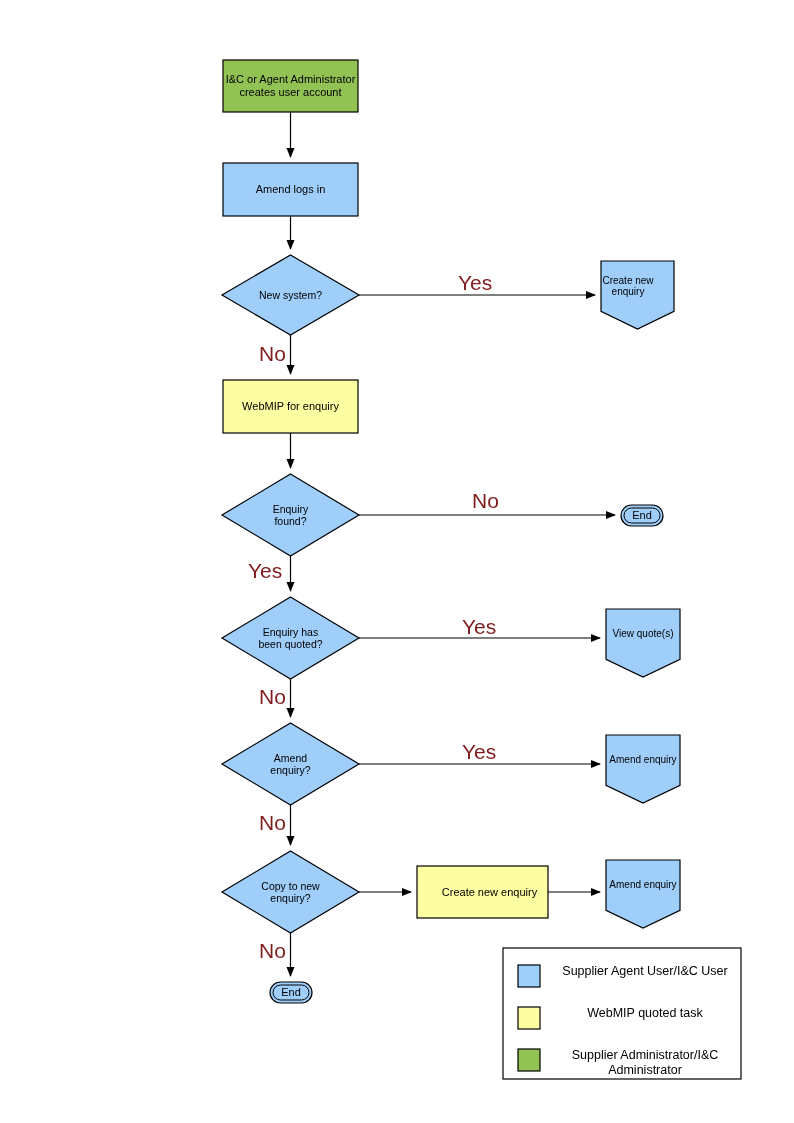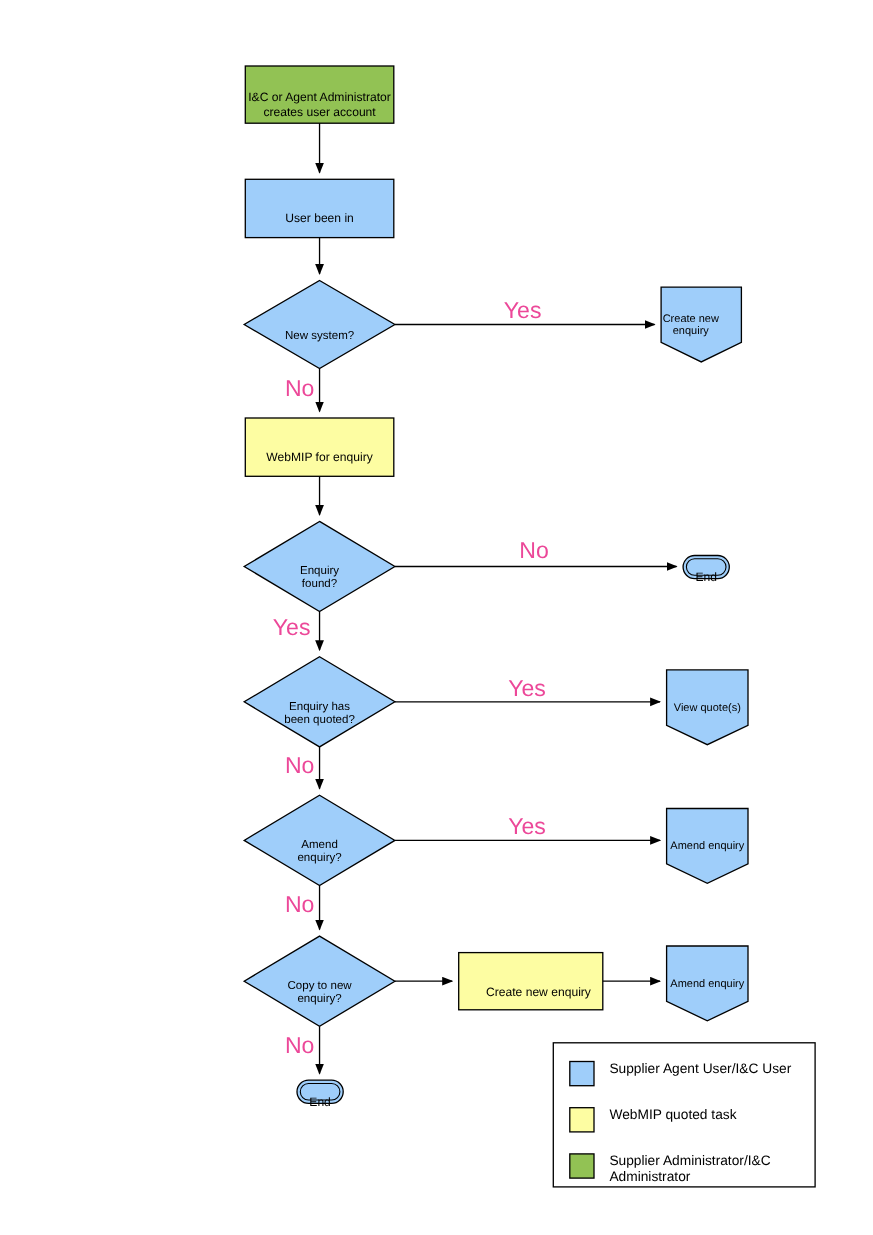--- a/index.html
+++ b/index.html
@@ -22,35 +22,35 @@
   }
   .node-label {
     position: absolute;
     display: flex;
     align-items: center;
     justify-content: center;
     text-align: center;
     color: #000000;
     pointer-events: none;
     line-height: 1.15;
-    margin-top: 10px;
   }
   .edge-label {
     position: absolute;
-    color: #ec4899;
+    color: #7f1d1d;
     font-size: 21px;
     line-height: 1;
     white-space: nowrap;
   }
   .legend-label {
     position: absolute;
     color: #000000;
     font-size: 12.5px;
     line-height: 1.2;
     white-space: pre-line;
+    text-align: center;
   }
 </style>
 </head>
 <body>
 
 <svg id="canvas" viewBox="0 0 794 1123" xmlns="http://www.w3.org/2000/svg">
   <defs>
     <marker id="arrow" markerWidth="10" markerHeight="10" refX="9" refY="4" orient="auto" markerUnits="userSpaceOnUse">
       <path d="M0,0 L10,4 L0,8 Z" fill="#000000"></path>
     </marker>
@@ -114,21 +114,21 @@
   <g id="legend-layer">
       <rect x="503" y="948" width="238" height="131" fill="#fff" stroke="#000" stroke-width="1.2"></rect>
       <rect x="518" y="965" width="22" height="22" fill="#9FCEFA" stroke="#000" stroke-width="1.2"></rect>
       <rect x="518" y="1007" width="22" height="22" fill="#FDFDA2" stroke="#000" stroke-width="1.2"></rect>
       <rect x="518" y="1049" width="22" height="22" fill="#92C254" stroke="#000" stroke-width="1.2"></rect>
     </g>
 </svg>
 
 <div id="text-layer">
     <div class="node-label" style="left: 223px; top: 60px; width: 135px; height: 52px; font-size: 11px;">I&amp;C or Agent Administrator<br>creates user account</div>
-    <div class="node-label" style="left: 223px; top: 163px; width: 135px; height: 53px; font-size: 11px;">User been in</div>
+    <div class="node-label" style="left: 223px; top: 163px; width: 135px; height: 53px; font-size: 11px;">Amend logs in</div>
     <div class="node-label" style="left: 222px; top: 255px; width: 137px; height: 80px; font-size: 10.5px;">New system?</div>
     <div class="node-label" style="left: 601px; top: 261px; width: 54px; height: 50.32px; font-size: 10px;">Create new<br>enquiry</div>
     <div class="node-label" style="left: 223px; top: 380px; width: 135px; height: 53px; font-size: 11px;">WebMIP for enquiry</div>
     <div class="node-label" style="left: 222px; top: 474px; width: 137px; height: 82px; font-size: 10.5px;">Enquiry<br>found?</div>
     <div class="node-label" style="left: 621px; top: 505px; width: 42px; height: 21px; font-size: 11px;">End</div>
     <div class="node-label" style="left: 222px; top: 597px; width: 137px; height: 82px; font-size: 10.5px;">Enquiry has<br>been quoted?</div>
     <div class="node-label" style="left: 606px; top: 609px; width: 74px; height: 50.32px; font-size: 10px;">View quote(s)</div>
     <div class="node-label" style="left: 222px; top: 723px; width: 137px; height: 82px; font-size: 10.5px;">Amend<br>enquiry?</div>
     <div class="node-label" style="left: 606px; top: 735px; width: 74px; height: 50.32px; font-size: 10px;">Amend enquiry</div>
     <div class="node-label" style="left: 222px; top: 851px; width: 137px; height: 82px; font-size: 10.5px;">Copy to new<br>enquiry?</div>

